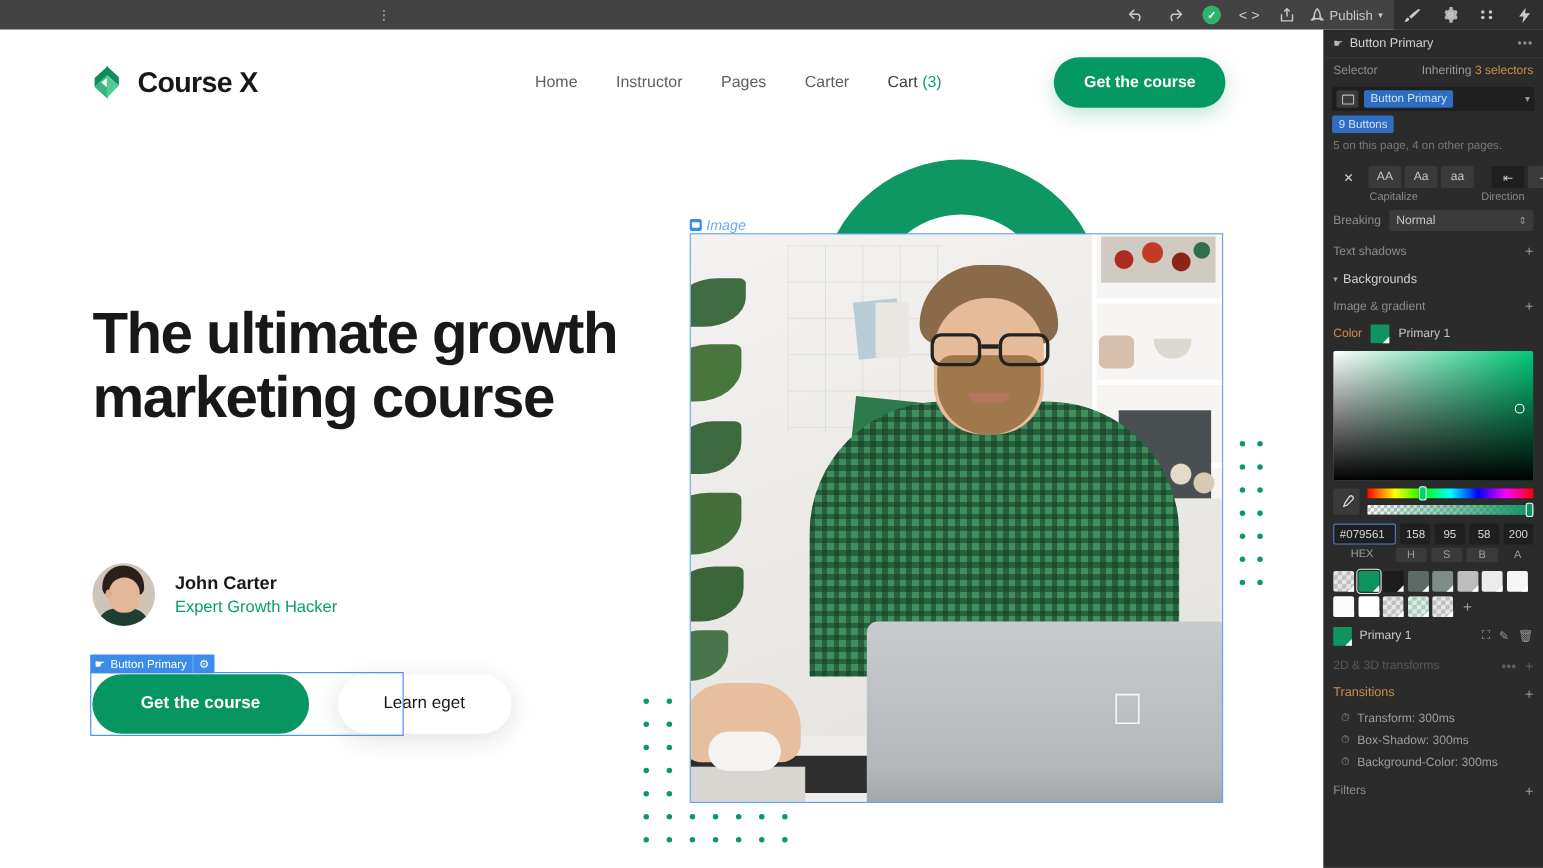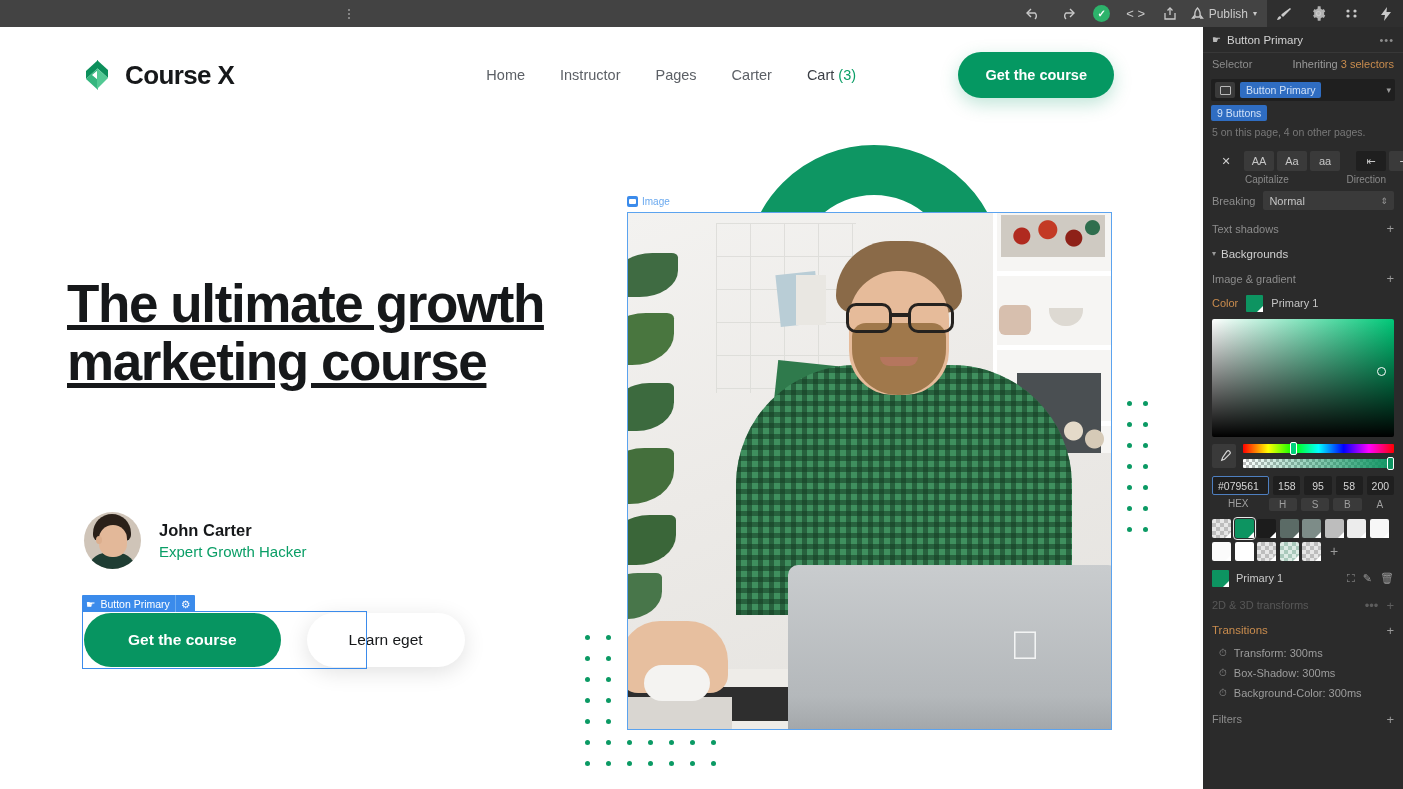--- a/index.html
+++ b/index.html
@@ -73,23 +73,23 @@
   .nav-links a { font-size: 14.5px; color: #5c6066; text-decoration: none; }
   .nav-links a.cart { color: #3b3f45; }
   .nav-links a.cart b { color: #0a9e66; font-weight: normal; }
   .nav-cta {
     margin-left: auto; background: #059862; color: #fff; font-size: 14.5px;
     font-weight: bold; border: none; border-radius: 30px; padding: 15px 27px;
     cursor: pointer; box-shadow: 0 6px 18px rgba(5,152,98,.25);
   }
 
   .hero-title {
-    position: absolute; left: 67px; top: 248px; width: 560px;
+    position: absolute; left: 84px; top: 248px; width: 560px;
     font-size: 53px; line-height: 1.09; font-weight: bold;
-    color: #16181a; letter-spacing: -1.4px; text-decoration: underline;
+    color: #16181a; letter-spacing: -1.4px;
   }
   .hero-sub {
     position: absolute; left: 84px; top: 383px; width: 480px;
     font-size: 15.5px; line-height: 1.85; color: #6b7178;
   }
   .author {
     position: absolute; left: 84px; top: 485px; display: flex; align-items: center; gap: 18px;
   }
   .avatar {
     width: 57px; height: 57px; border-radius: 50%; overflow: hidden; position: relative;
@@ -131,21 +131,21 @@
     position: absolute; left: 745px; top: 118px; width: 258px; height: 258px;
     border-radius: 50%; border: 50px solid #0e9663;
   }
   .hero-img-wrap { position: absolute; left: 628px; top: 186px; width: 483px; height: 516px; }
   .hero-img {
     position: absolute; inset: 0; overflow: hidden; background: #e8e8e6;
   }
   .img-sel { position: absolute; left: -1px; top: -1px; right: -1px; bottom: -1px; border: 1px solid #5ba3ef; pointer-events:none; }
   .img-tag {
     position: absolute; left: -1px; top: -17px; height: 16px; display: flex;
-    gap: 4px; color: #6aa9ef; font-size: 10px;
+    align-items: center; gap: 4px; color: #6aa9ef; font-size: 13px; font-style: italic;
   }
   .img-tag .sq { width: 11px; height: 11px; background: #3b8beb; border-radius:2px; position:relative; }
   .img-tag .sq::after { content:""; position:absolute; left:2px; top:3px; width:7px; height:5px; background:#fff; border-radius:1px; }
 
   
   .ph { position: absolute; inset: 0; }
   .ph-wall { position:absolute; inset:0; background: linear-gradient(160deg,#f3f2f0 0%,#eceae7 45%,#e4e2de 100%); }
   .ph-grid { position:absolute; left:88px; top:10px; width:140px; height:170px;
      background-image: linear-gradient(#dcdcd8 1px, transparent 1px), linear-gradient(90deg,#dcdcd8 1px, transparent 1px);
      background-size: 34px 33px; opacity:.85; }

